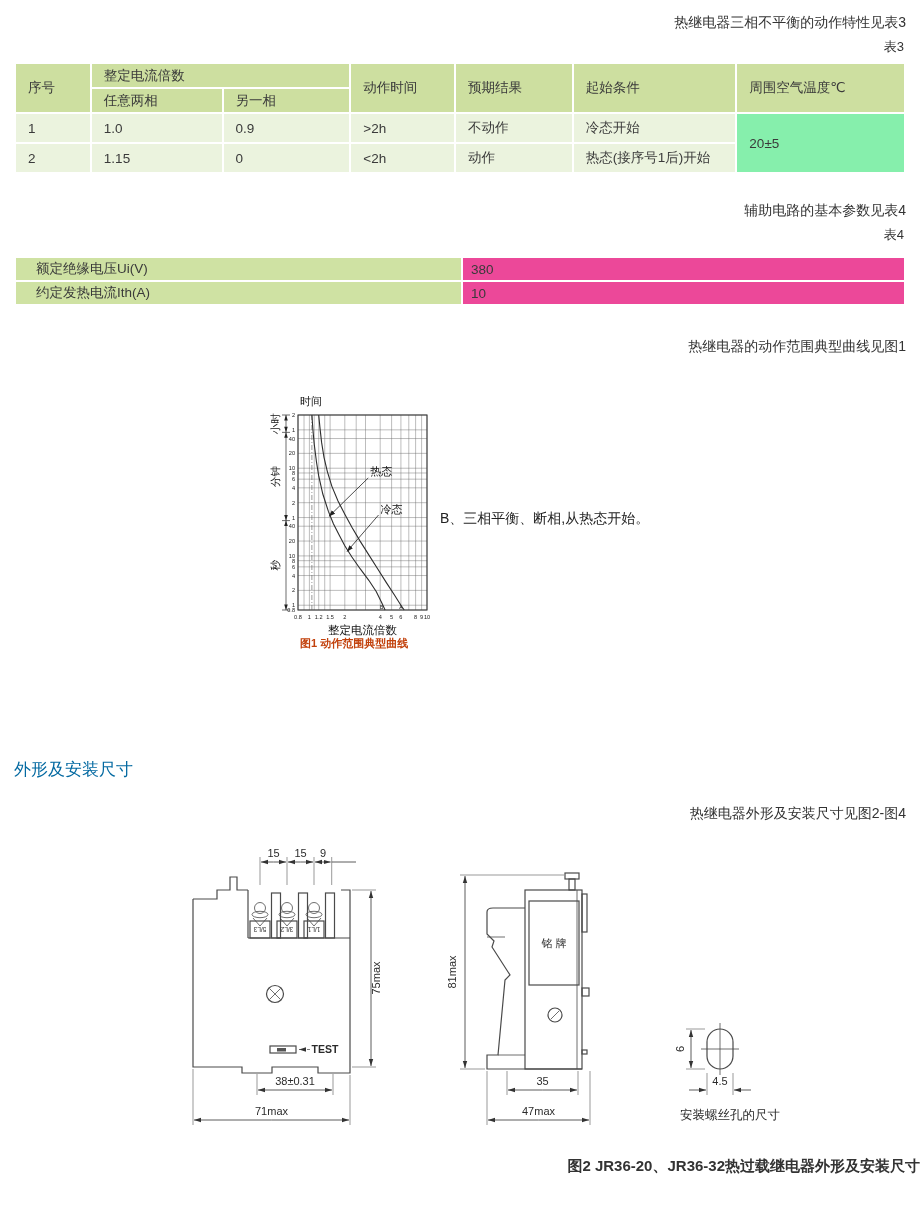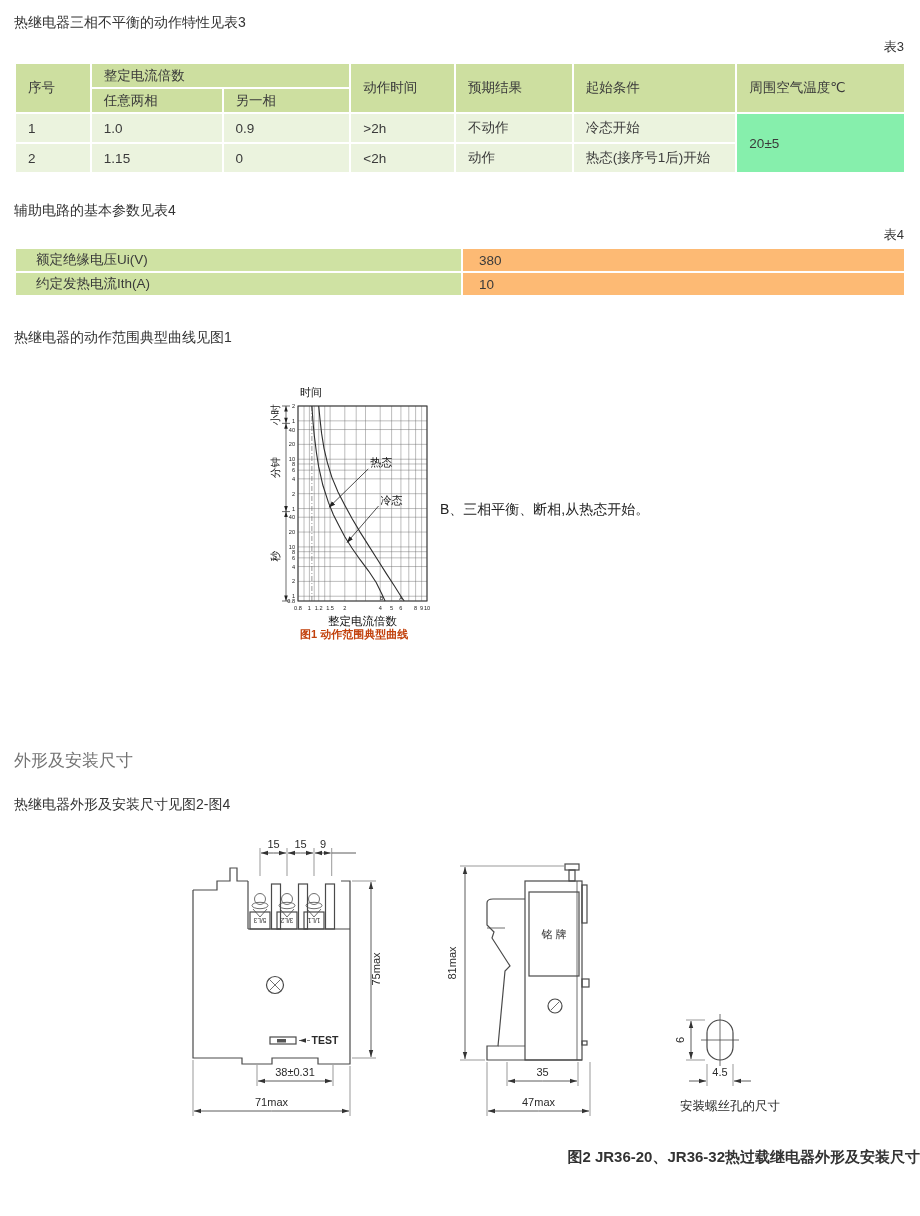--- a/index.html
+++ b/index.html
@@ -1,44 +1,44 @@
 <!DOCTYPE html>
 <html><head>
 <meta charset="utf-8">
 <style>
   * { box-sizing: border-box; margin: 0; padding: 0; }
   body {
     width: 920px; height: 1216px; background: #ffffff; overflow: hidden;
     font-family: "Liberation Sans", "DejaVu Sans", sans-serif;
     color: #333;
   }
-  .para { margin: 0 14px; font-size: 14px; line-height: 20px; color: #333; }
+  .para { margin: 0 14px; font-size: 14px; line-height: 20px; color: #333; text-align: right; }
   .p1 { margin-top: 12px; }
   .p2 { margin-top: 26px; }
   .p3 { margin-top: 30px; }
   .p4 { margin-top: 22px; }
   .tbl-label { text-align: right; margin: 6px 16px 0 0; font-size: 13px; color: #333; }
 
   table { border-collapse: collapse; margin: 6px 14px 0 14px; table-layout: fixed; }
   td, th { border: 2px solid #ffffff; font-size: 13.5px; font-weight: normal;
            text-align: left; padding: 2px 12px; color: #3a3a3a; }
   .t3 th { background: #cddfa0; height: 25px; }
   .t3 td { background: #ebf3de; height: 30px; }
   .t3 td.temp { background: #86efac; }
-  .t4 { margin-top: 3px; }
+  .t4 { margin-top: 12px; }
   .t4 th { background: #cfe2a3; height: 23px; padding-left: 20px; }
-  .t4 td { background: #fdba74; height: 23px; padding-left: 16px; }
+  .t4 td { background: #ec4899; height: 23px; padding-left: 8px; }
 
   .fig1 { position: relative; height: 340px; margin-top: 30px; }
   #fig1-chart { position: absolute; left: 240px; top: 0; }
   .legend { position: absolute; left: 440px; top: 120px; font-size: 14px; line-height: 24px; color: #222; }
   .fig1-caption { position: absolute; left: 300px; top: 250px; width: 380px; text-align: left;
                   font-size: 11px; font-weight: 600; color: #c2410c; }
 
-  .section-heading { margin: 32px 14px 0 14px; font-size: 17px; font-weight: 500; color: #737373; }
+  .section-heading { margin: 32px 14px 0 14px; font-size: 17px; font-weight: 500; color: #0369a1; }
 
   .fig2 { position: relative; height: 312px; margin-top: 14px; }
   .fig2 svg { position: absolute; left: 160px; top: 0; }
   .fig2-caption { margin-top: 8px; text-align: right; font-size: 15px; font-weight: 600; color: #333; }
 
   
   #fig1-chart .grid   { stroke: #6b6b6b; stroke-width: 0.45; }
   #fig1-chart .frame  { fill: none; stroke: #3d3d3d; stroke-width: 1.1; }
   #fig1-chart .dash   { stroke: #555; stroke-width: 0.6; stroke-dasharray: 5 2 1 2; }
   #fig1-chart .curve  { fill: none; stroke: #2e2e2e; stroke-width: 1.1; }

